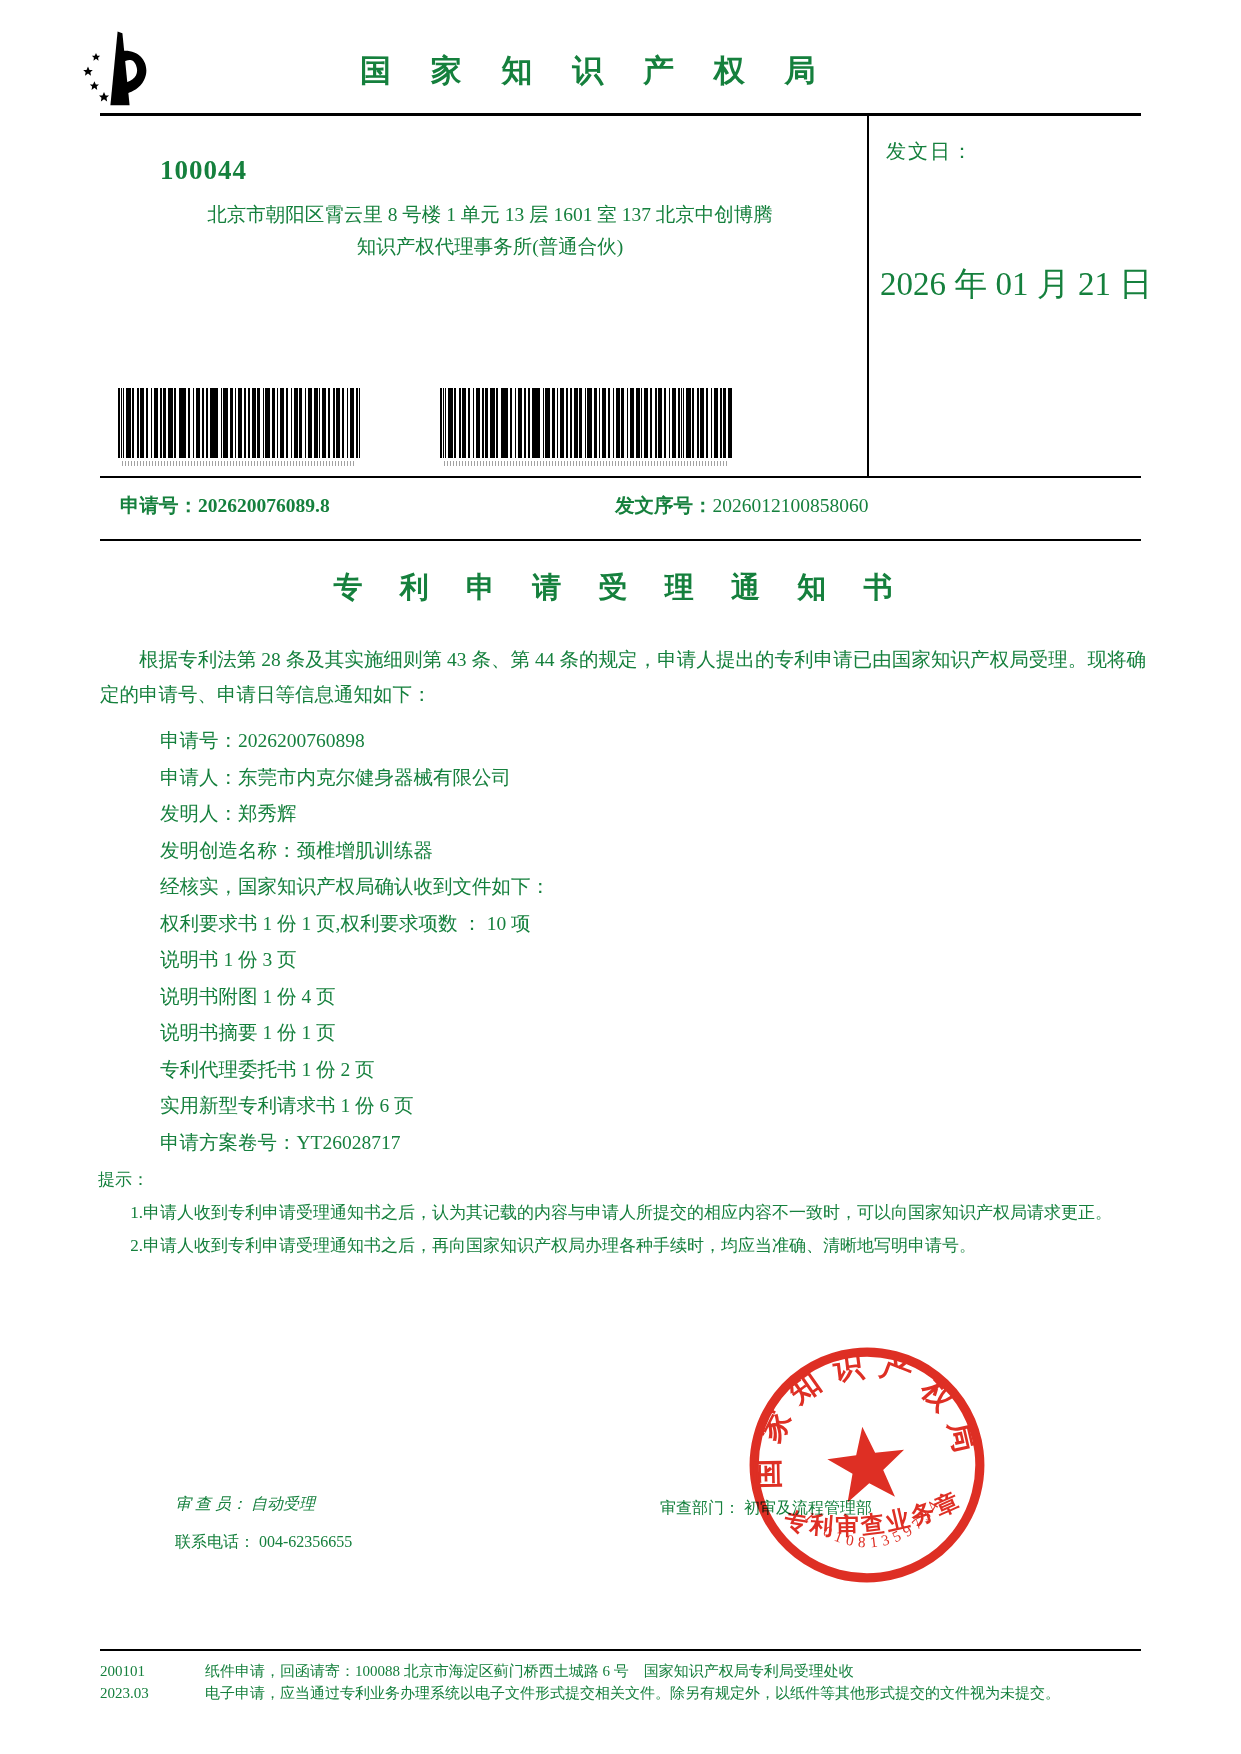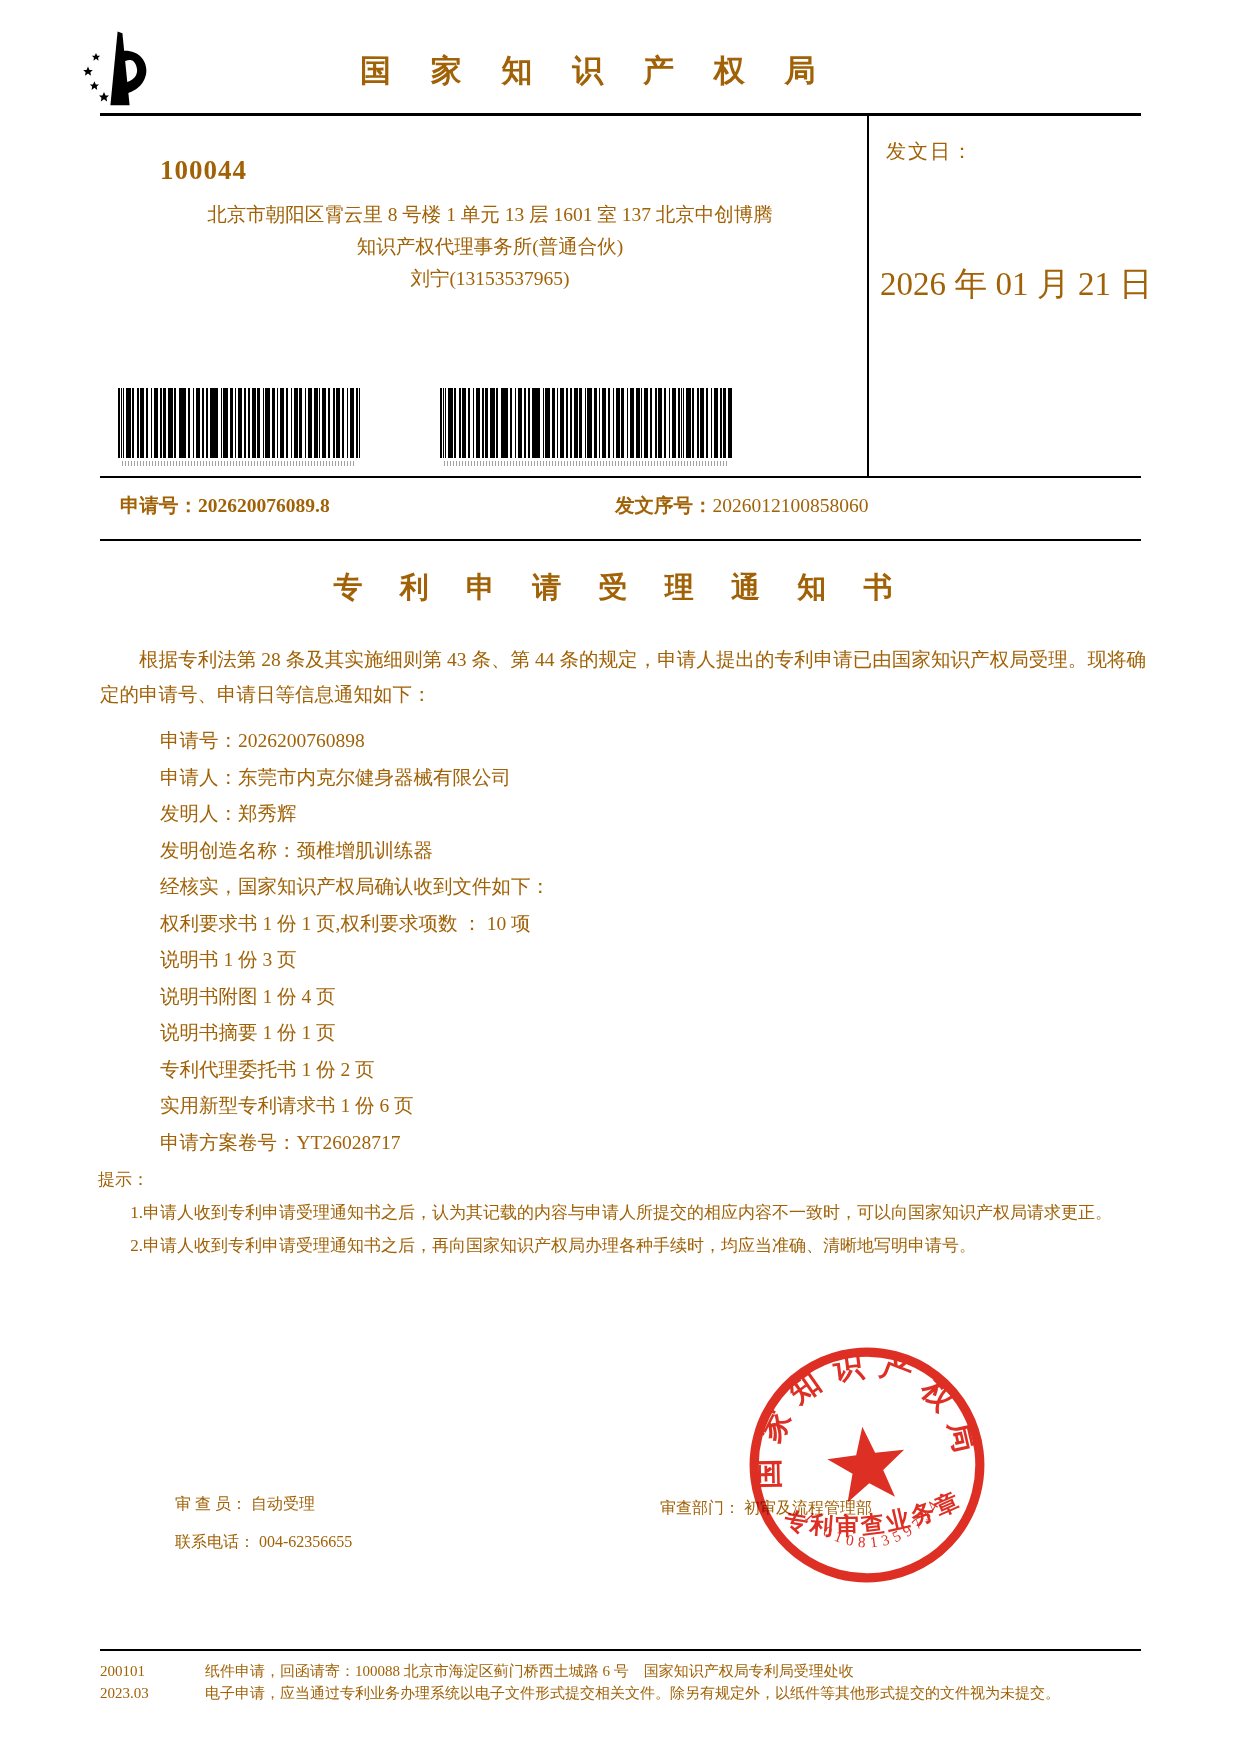--- a/index.html
+++ b/index.html
@@ -1,21 +1,21 @@
 <!DOCTYPE html>
 <html><head>
 <meta charset="utf-8">
 <style>
   html,body{margin:0;padding:0;background:#ffffff;}
   .page{
     position:relative;
     width:1241px;height:1754px;
     background:#ffffff;
     font-family:"Liberation Serif","DejaVu Serif",serif;
-    color:#a16207;
+    color:#15803d;
     overflow:hidden;
   }
   
   .logo{position:absolute;left:72px;top:28px;width:80px;height:84px;}
   .agency-title{
     position:absolute;left:360px;top:50px;width:450px;
     font-size:31px;font-weight:bold;letter-spacing:16px;text-align:center;white-space:nowrap;
   }
   .rule{position:absolute;background:#000;}
   .rule-header{left:100px;top:113px;width:1041px;height:3px;}
@@ -57,21 +57,21 @@
   }
   .intro{
     position:absolute;left:100px;top:642px;width:1046px;
     font-size:19.5px;line-height:35px;text-indent:2em;text-align:justify;
   }
   .details{position:absolute;left:160px;top:723px;width:900px;font-size:19.5px;line-height:36.5px;}
   
   .tips-label{position:absolute;left:98px;top:1168px;font-size:17px;}
   .tips{position:absolute;left:98px;top:1196px;width:1052px;font-size:17px;line-height:33px;}
   .tips .tip{text-indent:1.9em;text-align:justify;}
-  .examiner-row{position:absolute;left:175px;top:1494px;}
+  .examiner-row{position:absolute;left:175px;top:1494px;font-style:italic;}
   .phone-row{position:absolute;left:175px;top:1532px;}
   .dept-row{position:absolute;left:660px;top:1498px;}
   
   .seal{
     position:absolute;left:745px;top:1343px;width:244px;height:244px;
     mix-blend-mode:multiply;opacity:.95;
     transform:rotate(-7deg);
   }
   
   .rule-footer{left:100px;top:1649px;width:1041px;height:2px;}
@@ -97,21 +97,20 @@
     </g>
   </svg>
 
   <div class="agency-title">国 家 知 识 产 权 局</div>
   <div class="rule rule-header"></div>
   <div class="vrule-datebox"></div>
 
   <div class="postal">100044</div>
   <div class="addr-line1">北京市朝阳区霄云里 8 号楼 1 单元 13 层 1601 室 137  北京中创博腾</div>
   <div class="addr-line2">知识产权代理事务所(普通合伙)</div>
-  <div class="addr-contact">刘宁(13153537965)</div>
 
   <div class="date-label">发文日：</div>
   <div class="date-value">2026 年 01 月 21 日</div>
 
   <div class="barcode barcode-left"></div>
   <div class="barcode barcode-right"></div>
   <div class="barcode-subtext bs-left"></div>
   <div class="barcode-subtext bs-right"></div>
 
   <div class="rule rule-mid1"></div>

